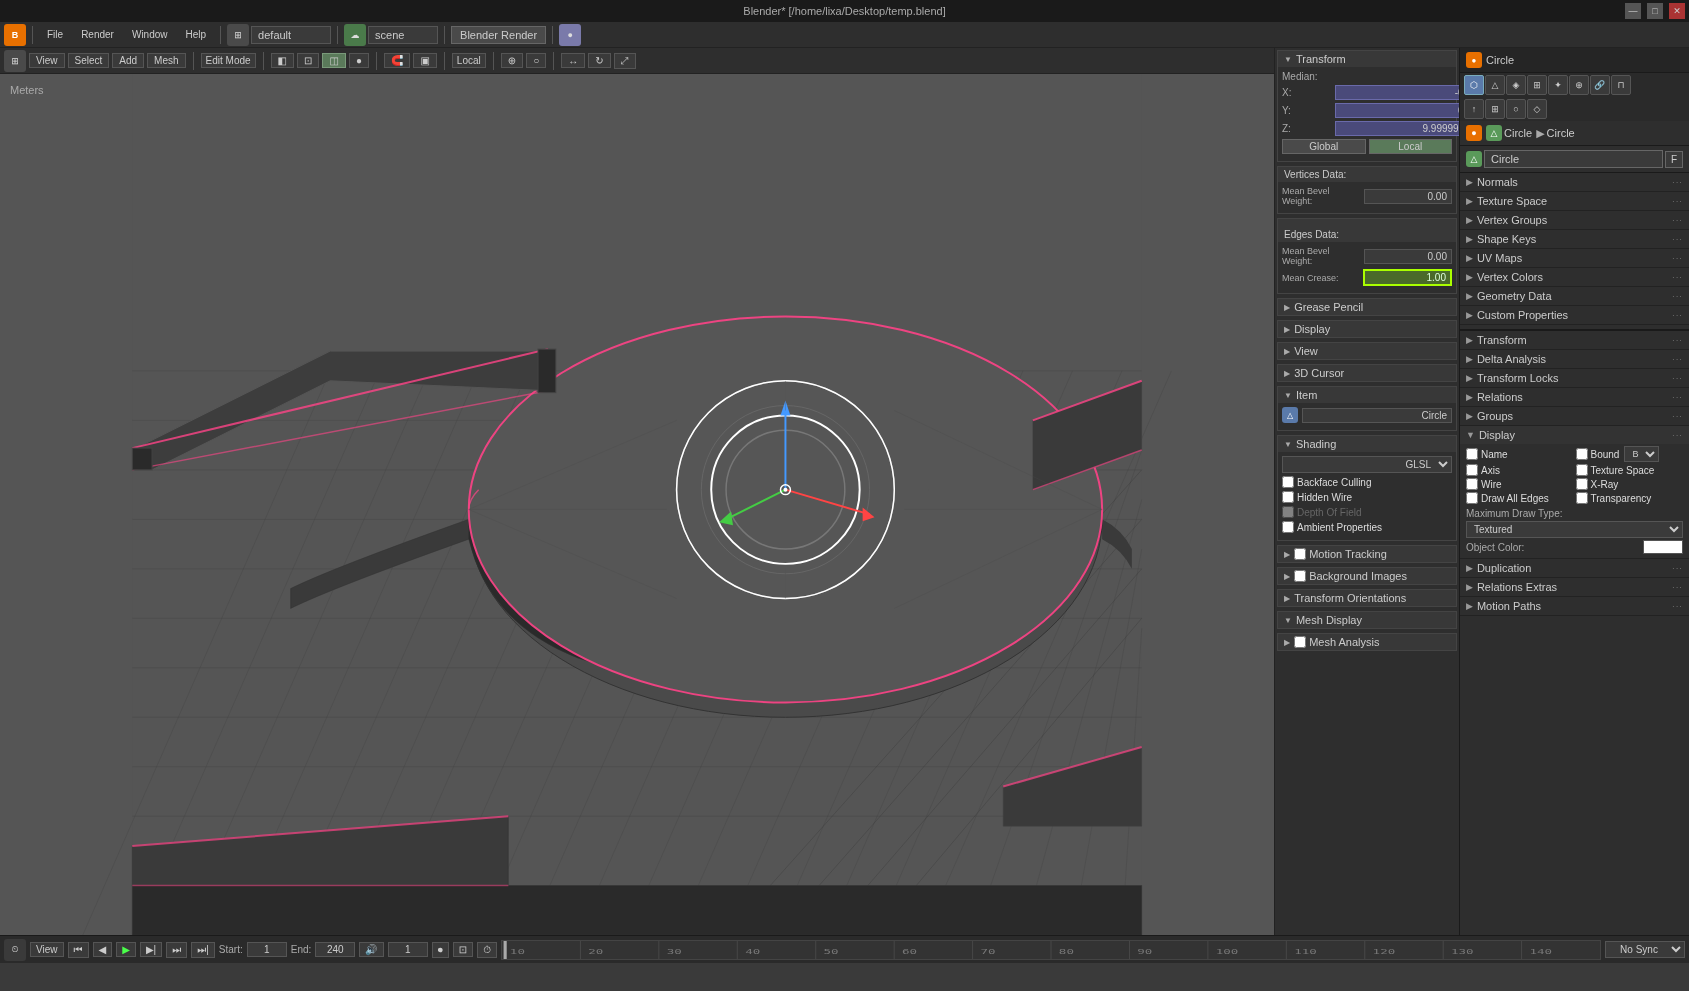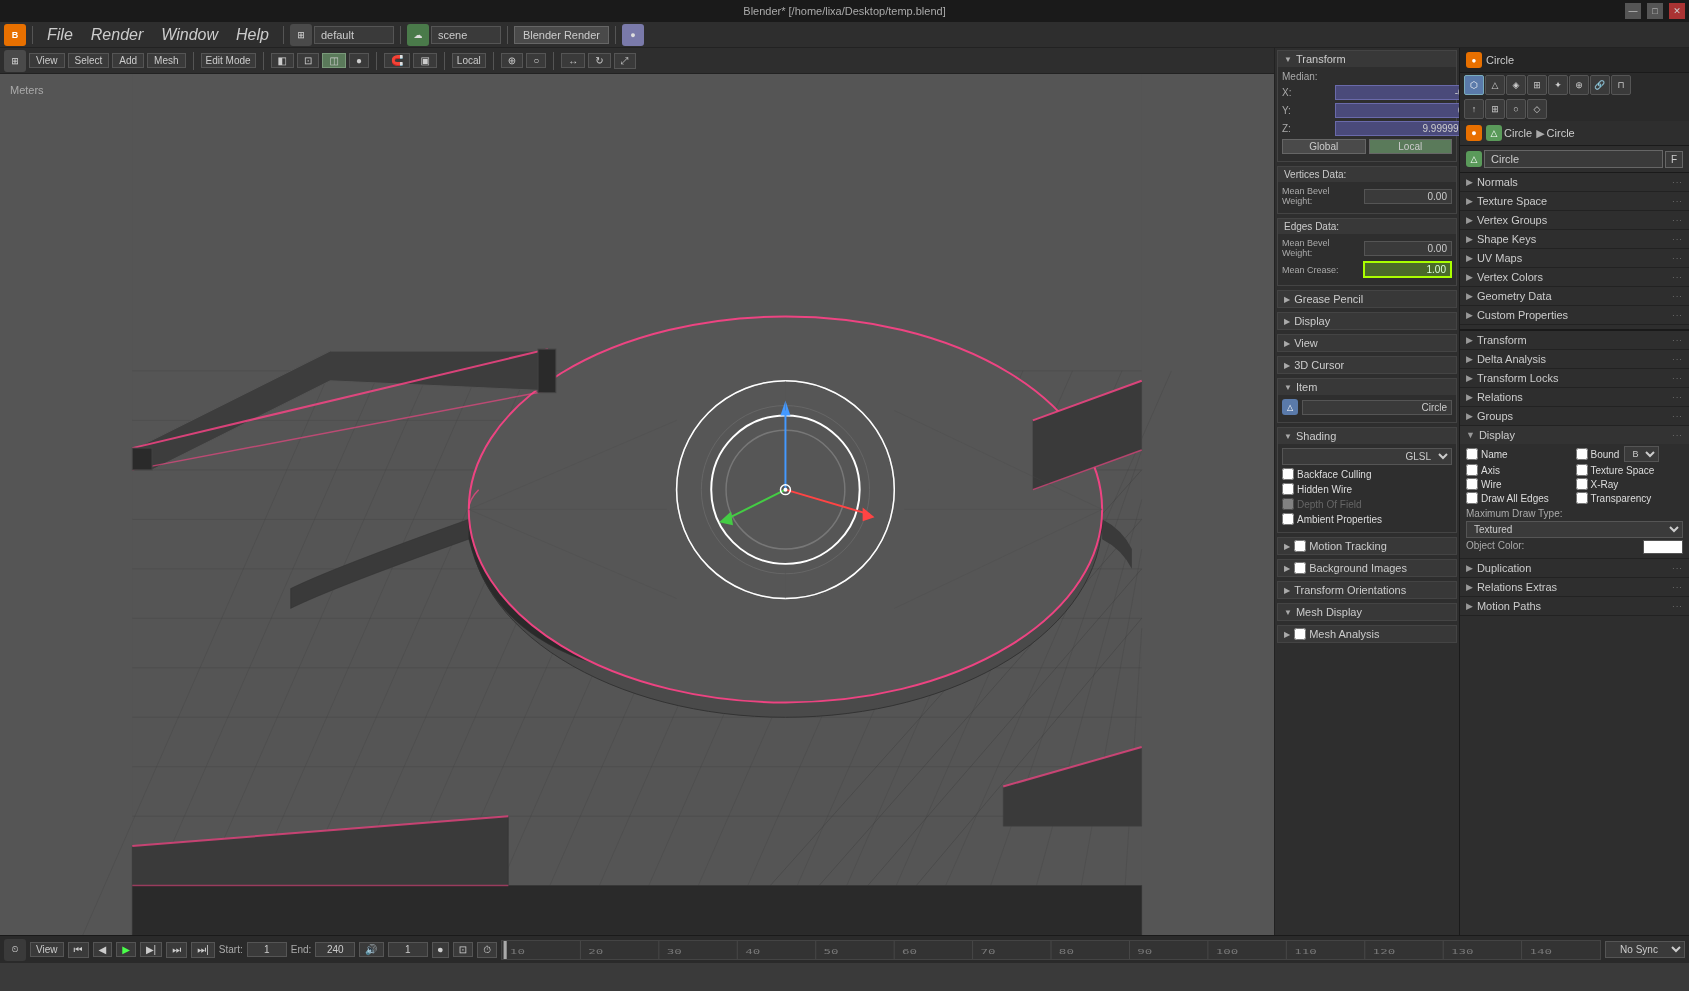--- a/index.html
+++ b/index.html
@@ -43,22 +43,21 @@
       width: 22px; height: 22px;
       background: #4a4a4a;
       border-radius: 3px;
       display: flex; align-items: center; justify-content: center;
       font-size: 10px;
     }
     .menu-item {
       padding: 2px 8px;
       cursor: pointer;
       color: #ccc;
-      font-size: 16px;
-      font-style: italic;
+      font-size: 10px;
     }
     .menu-separator { width: 1px; height: 18px; background: #555; margin: 0 4px; }
     .menu-dropdown {
       background: #3a3a3a;
       border: 1px solid #555;
       padding: 2px 6px;
       display: flex; align-items: center; gap: 4px;
       font-size: 11px; color: #ccc;
       cursor: pointer;
     }
@@ -277,20 +276,21 @@
       border: 1px solid #555;
       cursor: pointer;
     }
 
     
     .obj-subsection {
       padding: 2px 6px;
     }
     .obj-row {
       display: flex;
+      align-items: center;
       margin-bottom: 2px;
       gap: 4px;
       font-size: 10px;
     }
     .obj-label { color: #aaa; flex: 1; }
     .obj-check { width: 12px; height: 12px; }
 
     .two-col {
       display: grid;
       grid-template-columns: 1fr 1fr;
@@ -592,21 +592,21 @@
       <div class="n-section-body">
         <div class="n-row">
           <span class="n-label" style="width:auto; flex:1; font-size:9px;">Mean Bevel Weight:</span>
           <input class="n-input" value="0.00" style="width: 50px;">
         </div>
       </div>
     </div>
 
     <div class="n-section">
       <div class="n-section-title">
-        <span style="font-size:10px;">Edges Data:</span>
+        <span style="font-size:10px;margin-top:8px;">Edges Data:</span>
       </div>
       <div class="n-section-body">
         <div class="n-row">
           <span class="n-label" style="width:auto; flex:1; font-size:9px;">Mean Bevel Weight:</span>
           <input class="n-input" value="0.00" style="width: 50px;">
         </div>
         <div class="n-row">
           <span class="n-label" style="width:auto; flex:1; font-size:9px;">Mean Crease:</span>
           <input class="n-input" value="1.00" style="width: 50px; background: rgb(74, 106, 42); border: 2px solid rgb(170, 255, 0); color: rgb(221, 255, 221);">
         </div>

